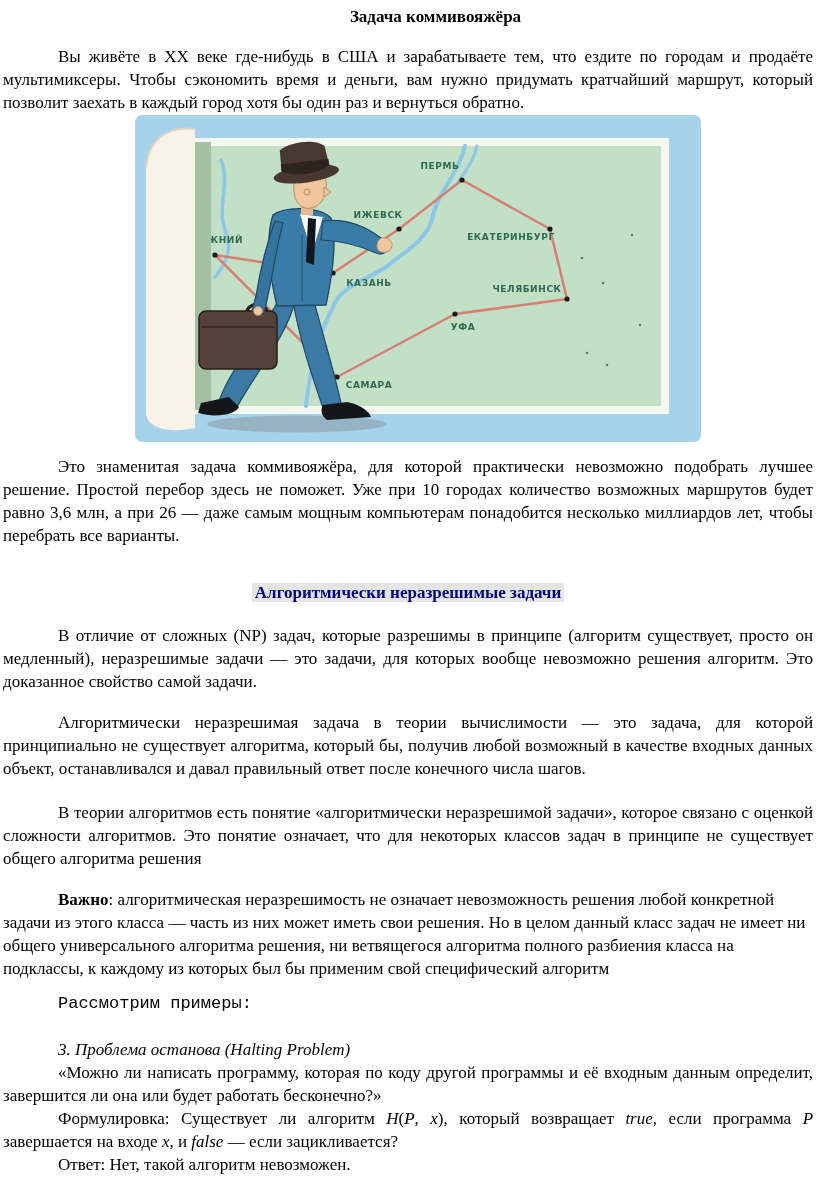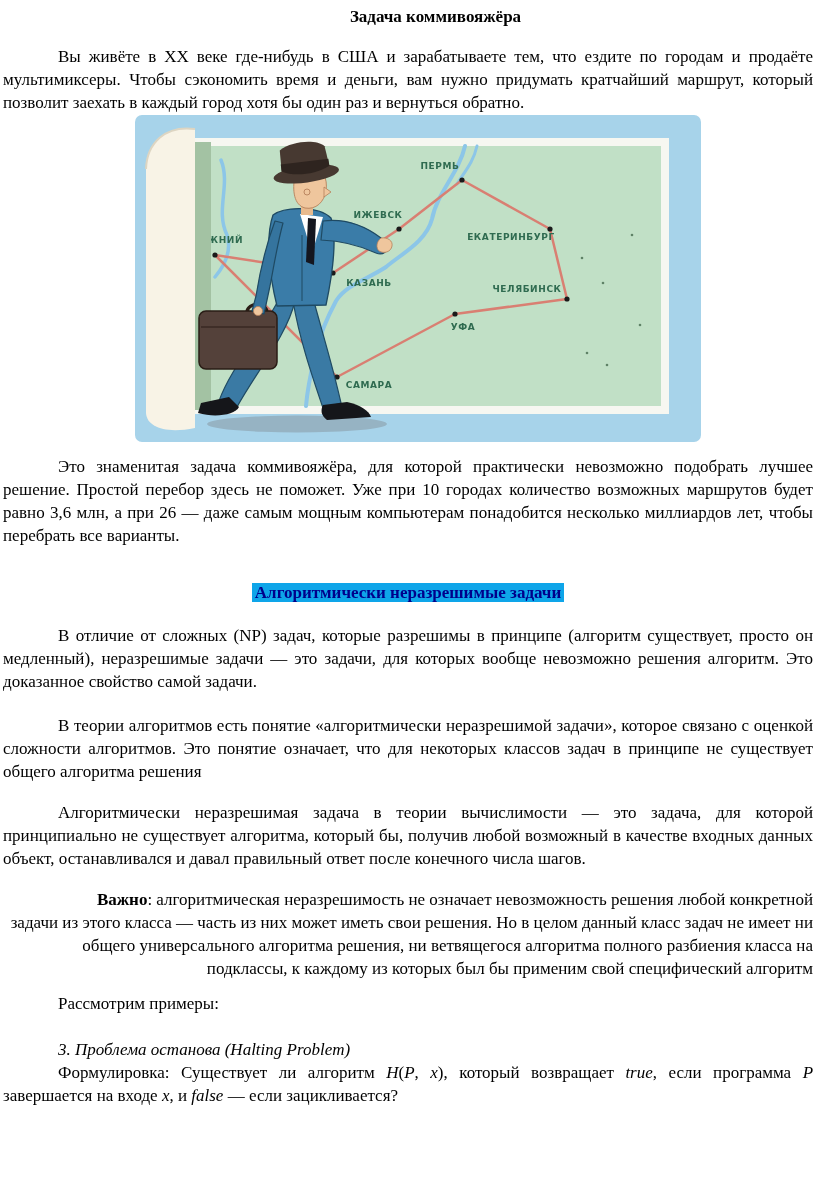--- a/index.html
+++ b/index.html
@@ -3,32 +3,32 @@
 <meta charset="utf-8">
 <style>
   html,body{margin:0;padding:0;}
   body{
     width:816px;height:1196px;overflow:hidden;background:#ffffff;
     font-family:"Liberation Serif", serif;font-size:17px;line-height:23px;color:#000;
   }
   .page{width:816px;height:1196px;padding:0 3px;box-sizing:border-box;position:relative;}
   .doc-title{margin:5px 0 0 55px;font-weight:bold;text-align:center;}
   .p{margin:0;text-indent:55px;text-align:justify;}
-  .p-left{text-align:right;}
+  .p-left{text-align:left;}
   .m-p1{margin-top:17px;}
   .figure-wrap{margin-top:0;height:328px;position:relative;}
   .figure-wrap svg{position:absolute;left:132px;top:1px;display:block;}
   .m-p2{margin-top:13px;}
   .hl-line{margin-top:33px;text-align:center;line-height:25px;}
   .hl{font-weight:bold;padding:0 3px;}
   .m-p3{margin-top:19px;}
   .m-p4{margin-top:21px;}
   .m-p5{margin-top:18px;}
   .m-p6{margin-top:18px;}
-  .m-ex{margin-top:12px;}
+  .m-ex{margin-top:12px;font-family:Liberation Mono, monospace;}
   .m-ex1{margin-top:23px;font-style:italic;}
   .it{font-style:italic;}
   .b{font-weight:bold;}
   .map-label{
     font-family:"DejaVu Sans", sans-serif;font-weight:bold;font-size:9px;
     letter-spacing:0.6px;text-transform:uppercase;
   }
 </style>
 </head>
 <body>
@@ -124,32 +124,34 @@
           <path d="M148,32 C162,24 186,26 193,34 L195,54 C180,62 157,60 147,53 Z" fill="#473931"></path>
           <path d="M147,46 L195,47 L195,54 C180,61 158,60 147,53 Z" fill="#2e241f"></path>
         </g>
       </g>
     </svg>
   </div>
 
   <p class="p m-p2">Это знаменитая задача коммивояжёра, для которой практически невозможно подобрать лучшее решение. Простой перебор здесь не поможет. Уже при 10 городах количество возможных маршрутов будет равно 3,6 млн, а при 26 — даже самым мощным компьютерам понадобится несколько миллиардов лет, чтобы перебрать все варианты.</p>
 
   <div class="hl-line">
-    <span class="hl" id="hl-span" style="background: #0ea5e9; color: rgb(0, 0, 139);">Алгоритмически неразрешимые задачи</span>
+    <span class="hl" id="hl-span" style="background: #e5e5e5; color: rgb(0, 0, 139);">Алгоритмически неразрешимые задачи</span>
   </div>
 
   <p class="p m-p3">В отличие от сложных (NP) задач, которые разрешимы в принципе (алгоритм существует, просто он медленный), неразрешимые задачи — это задачи, для которых вообще невозможно решения алгоритм. Это доказанное свойство самой задачи.</p>
 
+  <p class="p m-p5">Алгоритмически неразрешимая задача в теории вычислимости — это задача, для которой принципиально не существует алгоритма, который бы, получив любой возможный в качестве входных данных объект, останавливался и давал правильный ответ после конечного числа шагов.</p>
+
   <p class="p m-p4">В теории алгоритмов есть понятие «алгоритмически неразрешимой задачи», которое связано с оценкой сложности алгоритмов. Это понятие означает, что для некоторых классов задач в принципе не существует общего алгоритма решения</p>
-
-  <p class="p m-p5">Алгоритмически неразрешимая задача в теории вычислимости — это задача, для которой принципиально не существует алгоритма, который бы, получив любой возможный в качестве входных данных объект, останавливался и давал правильный ответ после конечного числа шагов.</p>
 
   <p class="p p-left m-p6"><span class="b">Важно</span><span>: алгоритмическая неразрешимость не означает невозможность решения любой конкретной задачи из этого класса — часть из них может иметь свои решения. Но в целом данный класс задач не имеет ни общего универсального алгоритма решения, ни ветвящегося алгоритма полного разбиения класса на подклассы, к каждому из которых был бы применим свой специфический алгоритм</span></p>
 
   <p class="p m-ex">Рассмотрим примеры:</p>
 
   <p class="p m-ex1">3. Проблема останова (Halting Problem)</p>
 
+  <p class="p">«Можно ли написать программу, которая по коду другой программы и её входным данным определит, завершится ли она или будет работать бесконечно?»</p>
 
   <p class="p"><span>Формулировка: Существует ли алгоритм </span><span class="it">H</span><span>(</span><span class="it">P</span><span>, </span><span class="it">x</span><span>), который возвращает </span><span class="it">true</span><span>, если программа </span><span class="it">P</span><span> завершается на входе </span><span class="it">x</span><span>, и </span><span class="it">false</span><span> — если зацикливается?</span></p>
 
+  <p class="p">Ответ: Нет, такой алгоритм невозможен.</p>
 
 </div>
 
 </body></html>

